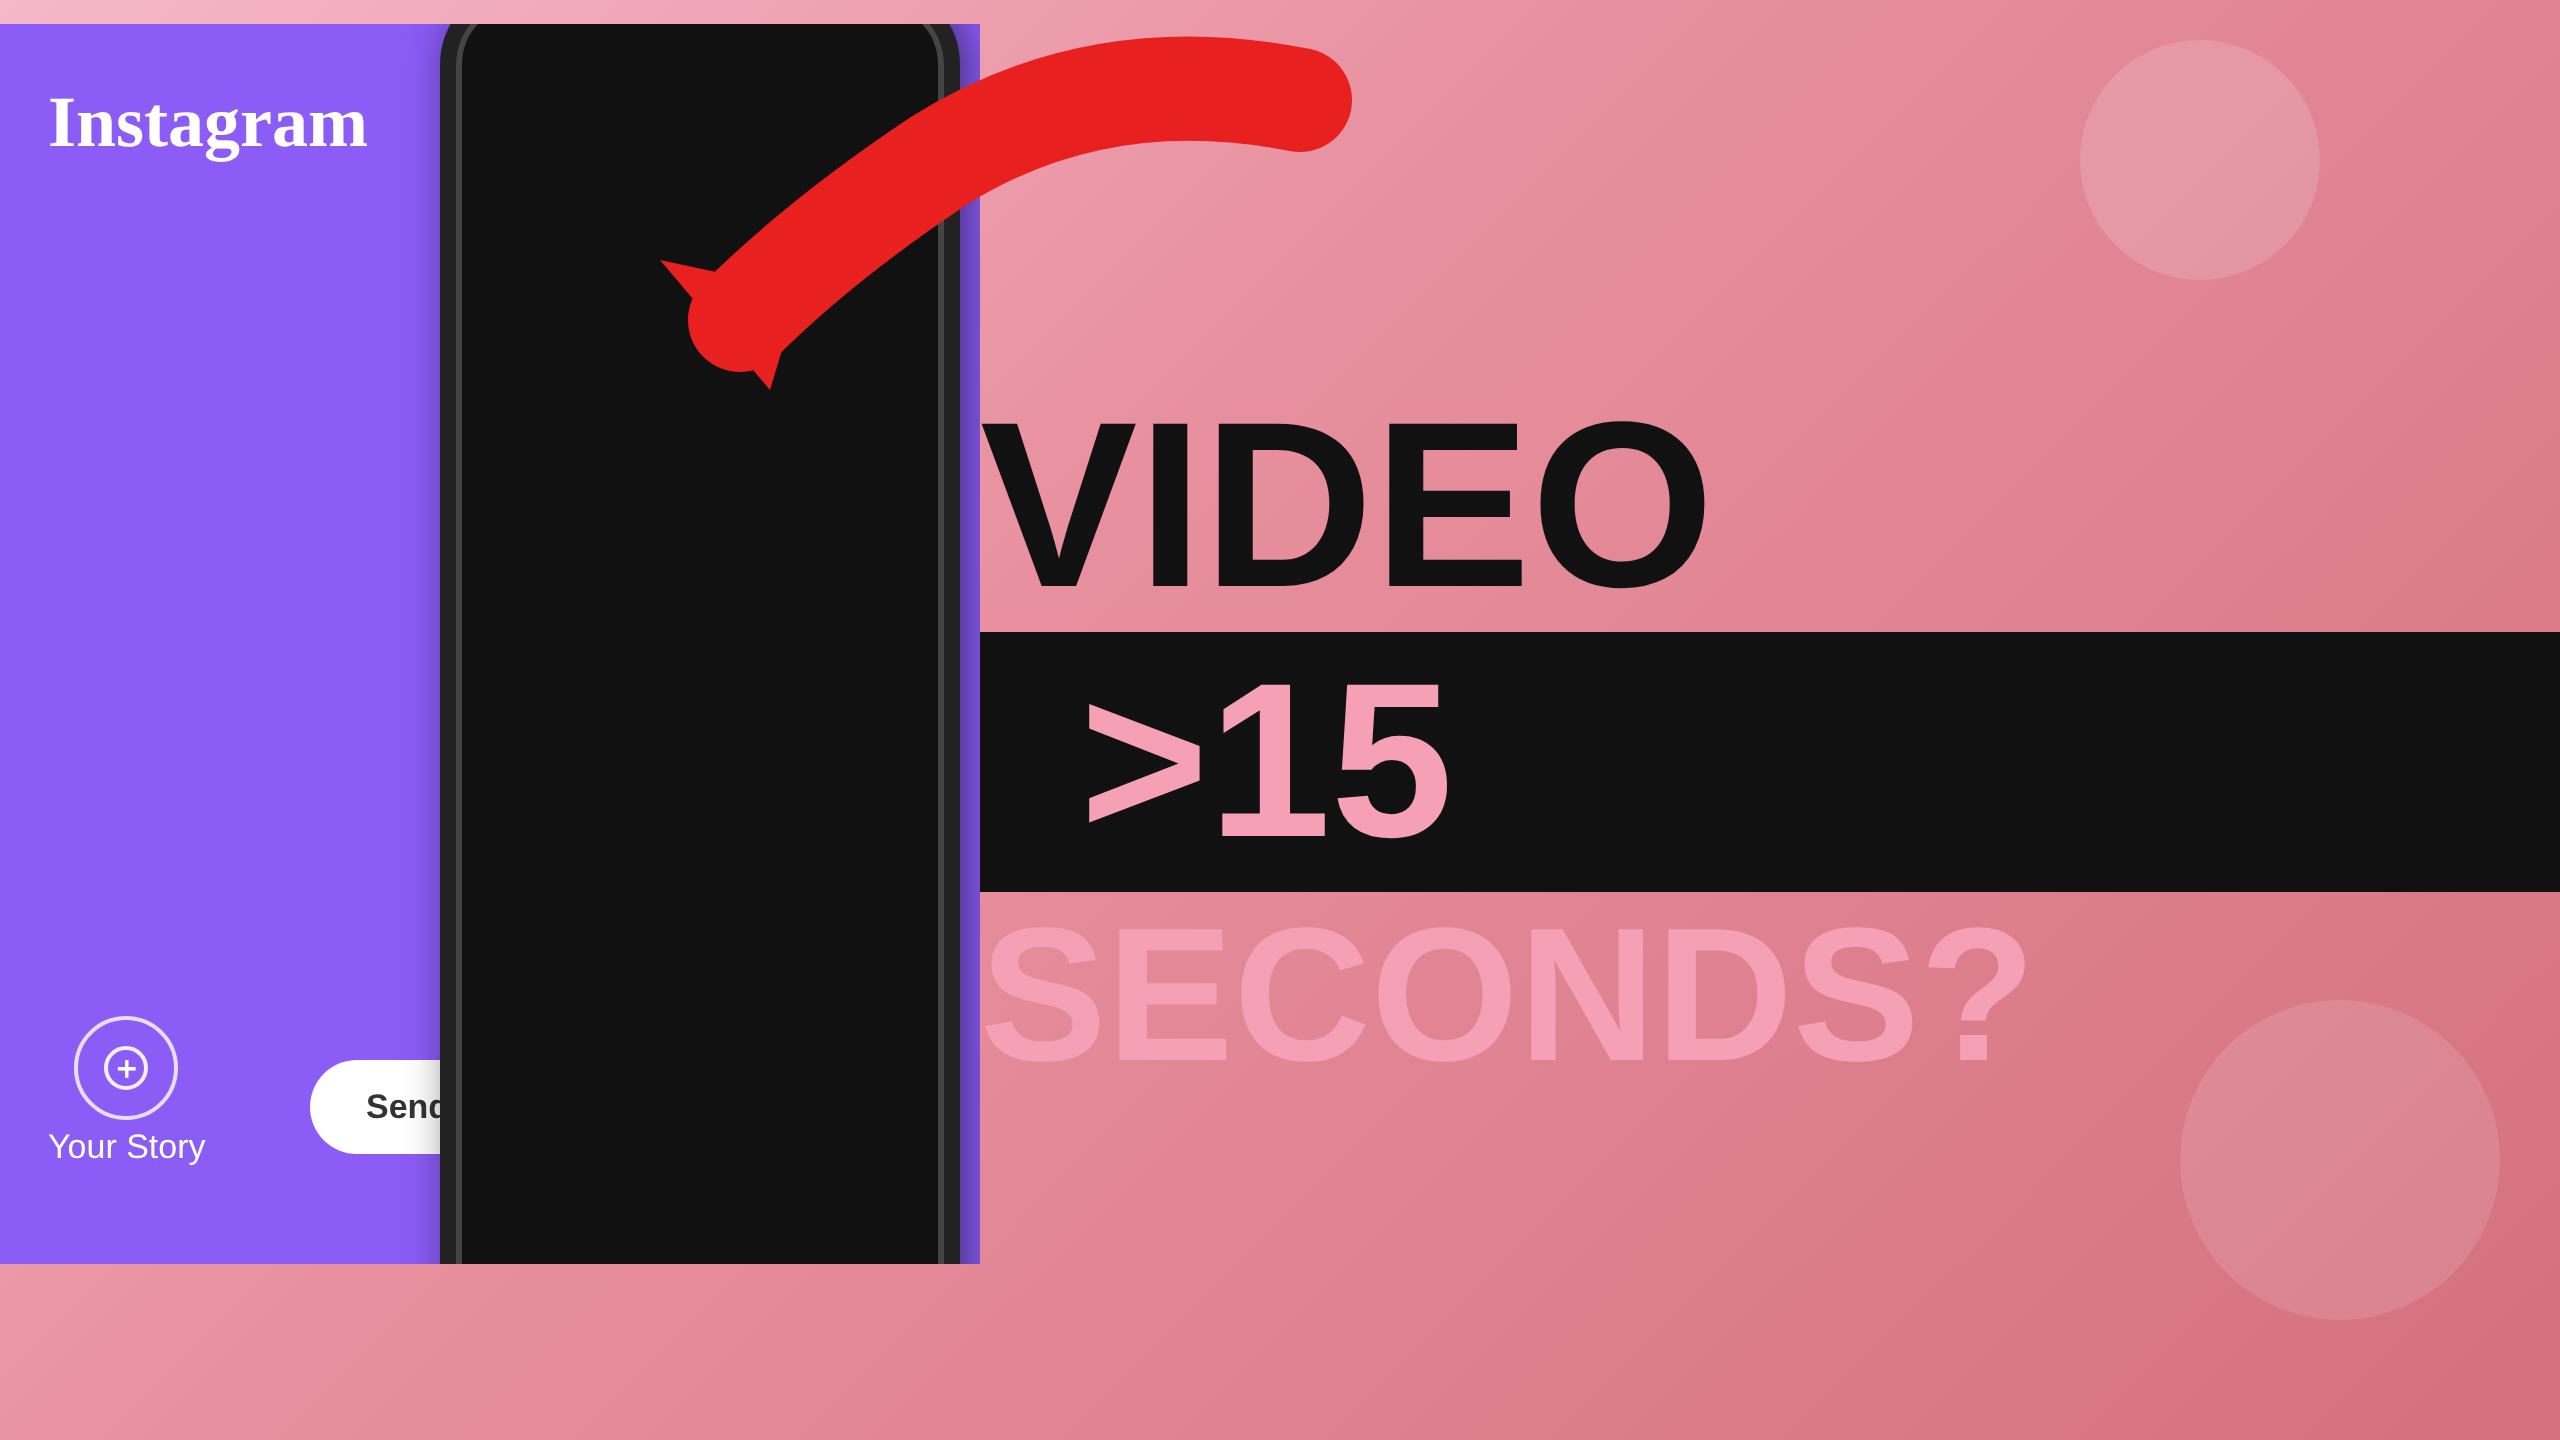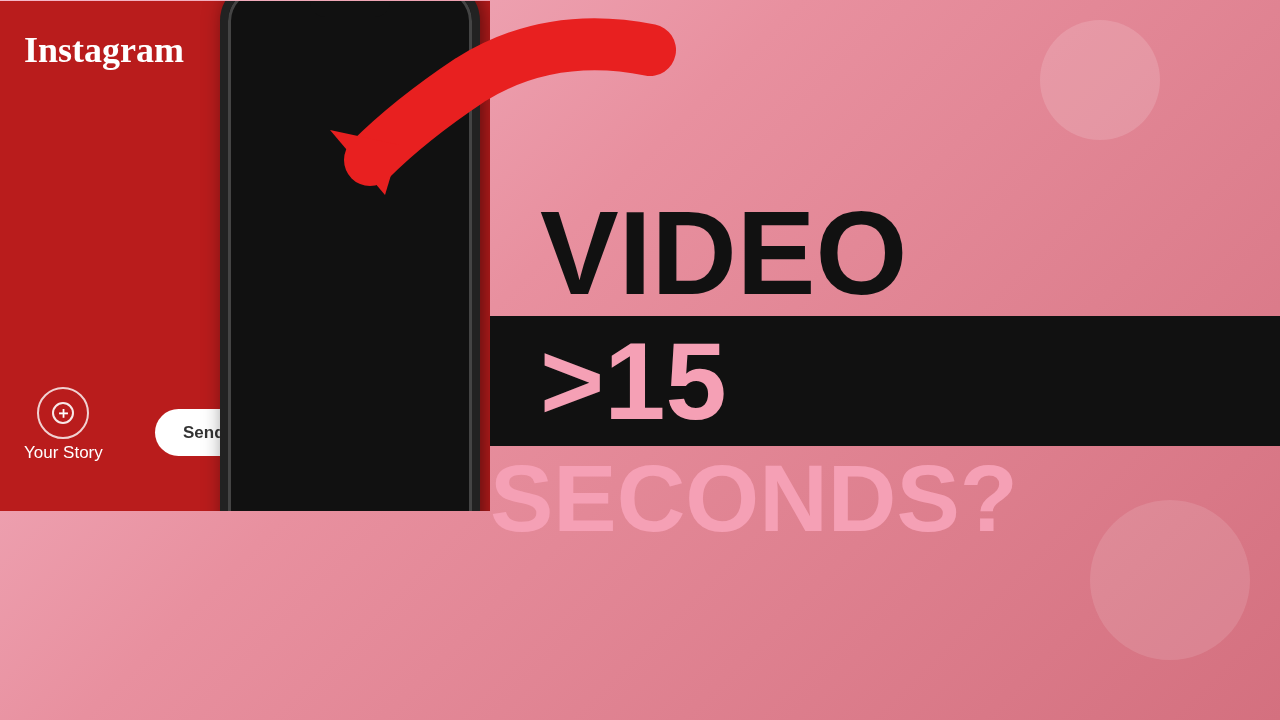--- a/index.html
+++ b/index.html
@@ -37,24 +37,24 @@
       border-radius: 50%;
       background: rgba(255,255,255,0.12);
       bottom: 60px;
       right: 30px;
     }
 
     
     .left-section {
       position: absolute;
       left: 0;
-      top: 1px;
+      top: 12px;
       width: 490px;
-      height: 510px;
-      background: #b91c1c;
+      height: 620px;
+      background: #8b5cf6;
       overflow: hidden;
     }
 
     
     .instagram-logo {
       position: absolute;
       top: 28px;
       left: 24px;
       font-size: 36px;
       font-family: 'Segoe Script', 'Comic Sans MS', cursive;
@@ -189,21 +189,20 @@
       display: flex;
       flex-direction: column;
       justify-content: center;
     }
 
     .video-text {
       font-size: 118px;
       font-weight: 900;
       color: #111;
       line-height: 1;
-      padding-left: 50px;
       padding-top: 20px;
     }
 
     
     .black-bar {
       background: #111;
       margin-left: 0;
       padding: 10px 50px;
       margin-top: 4px;
     }

